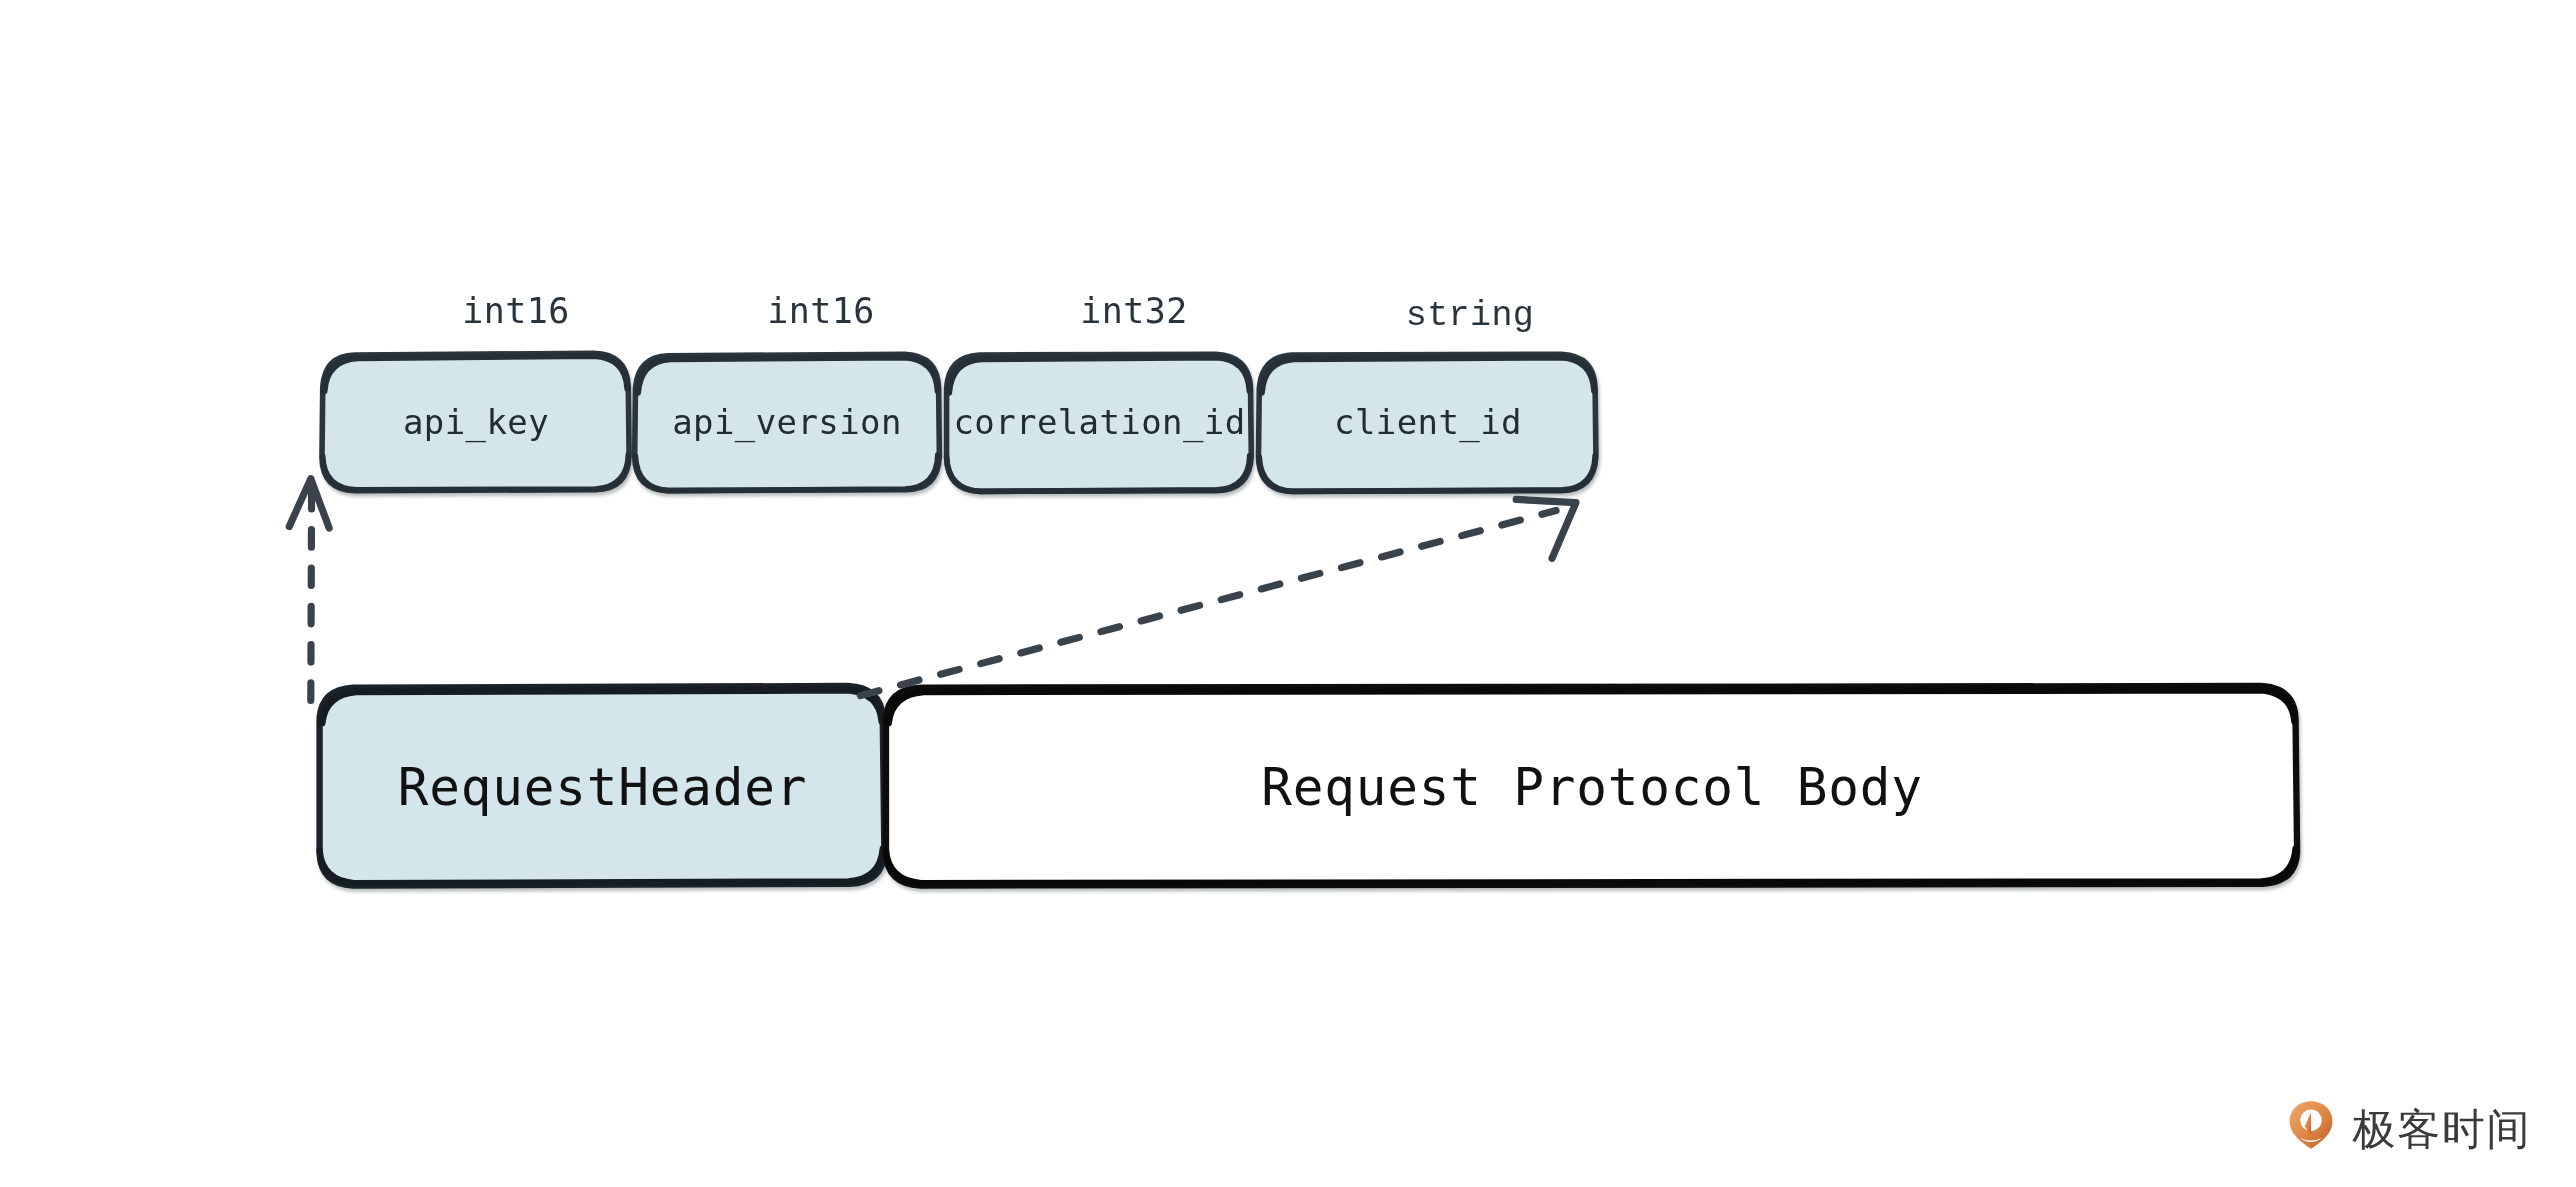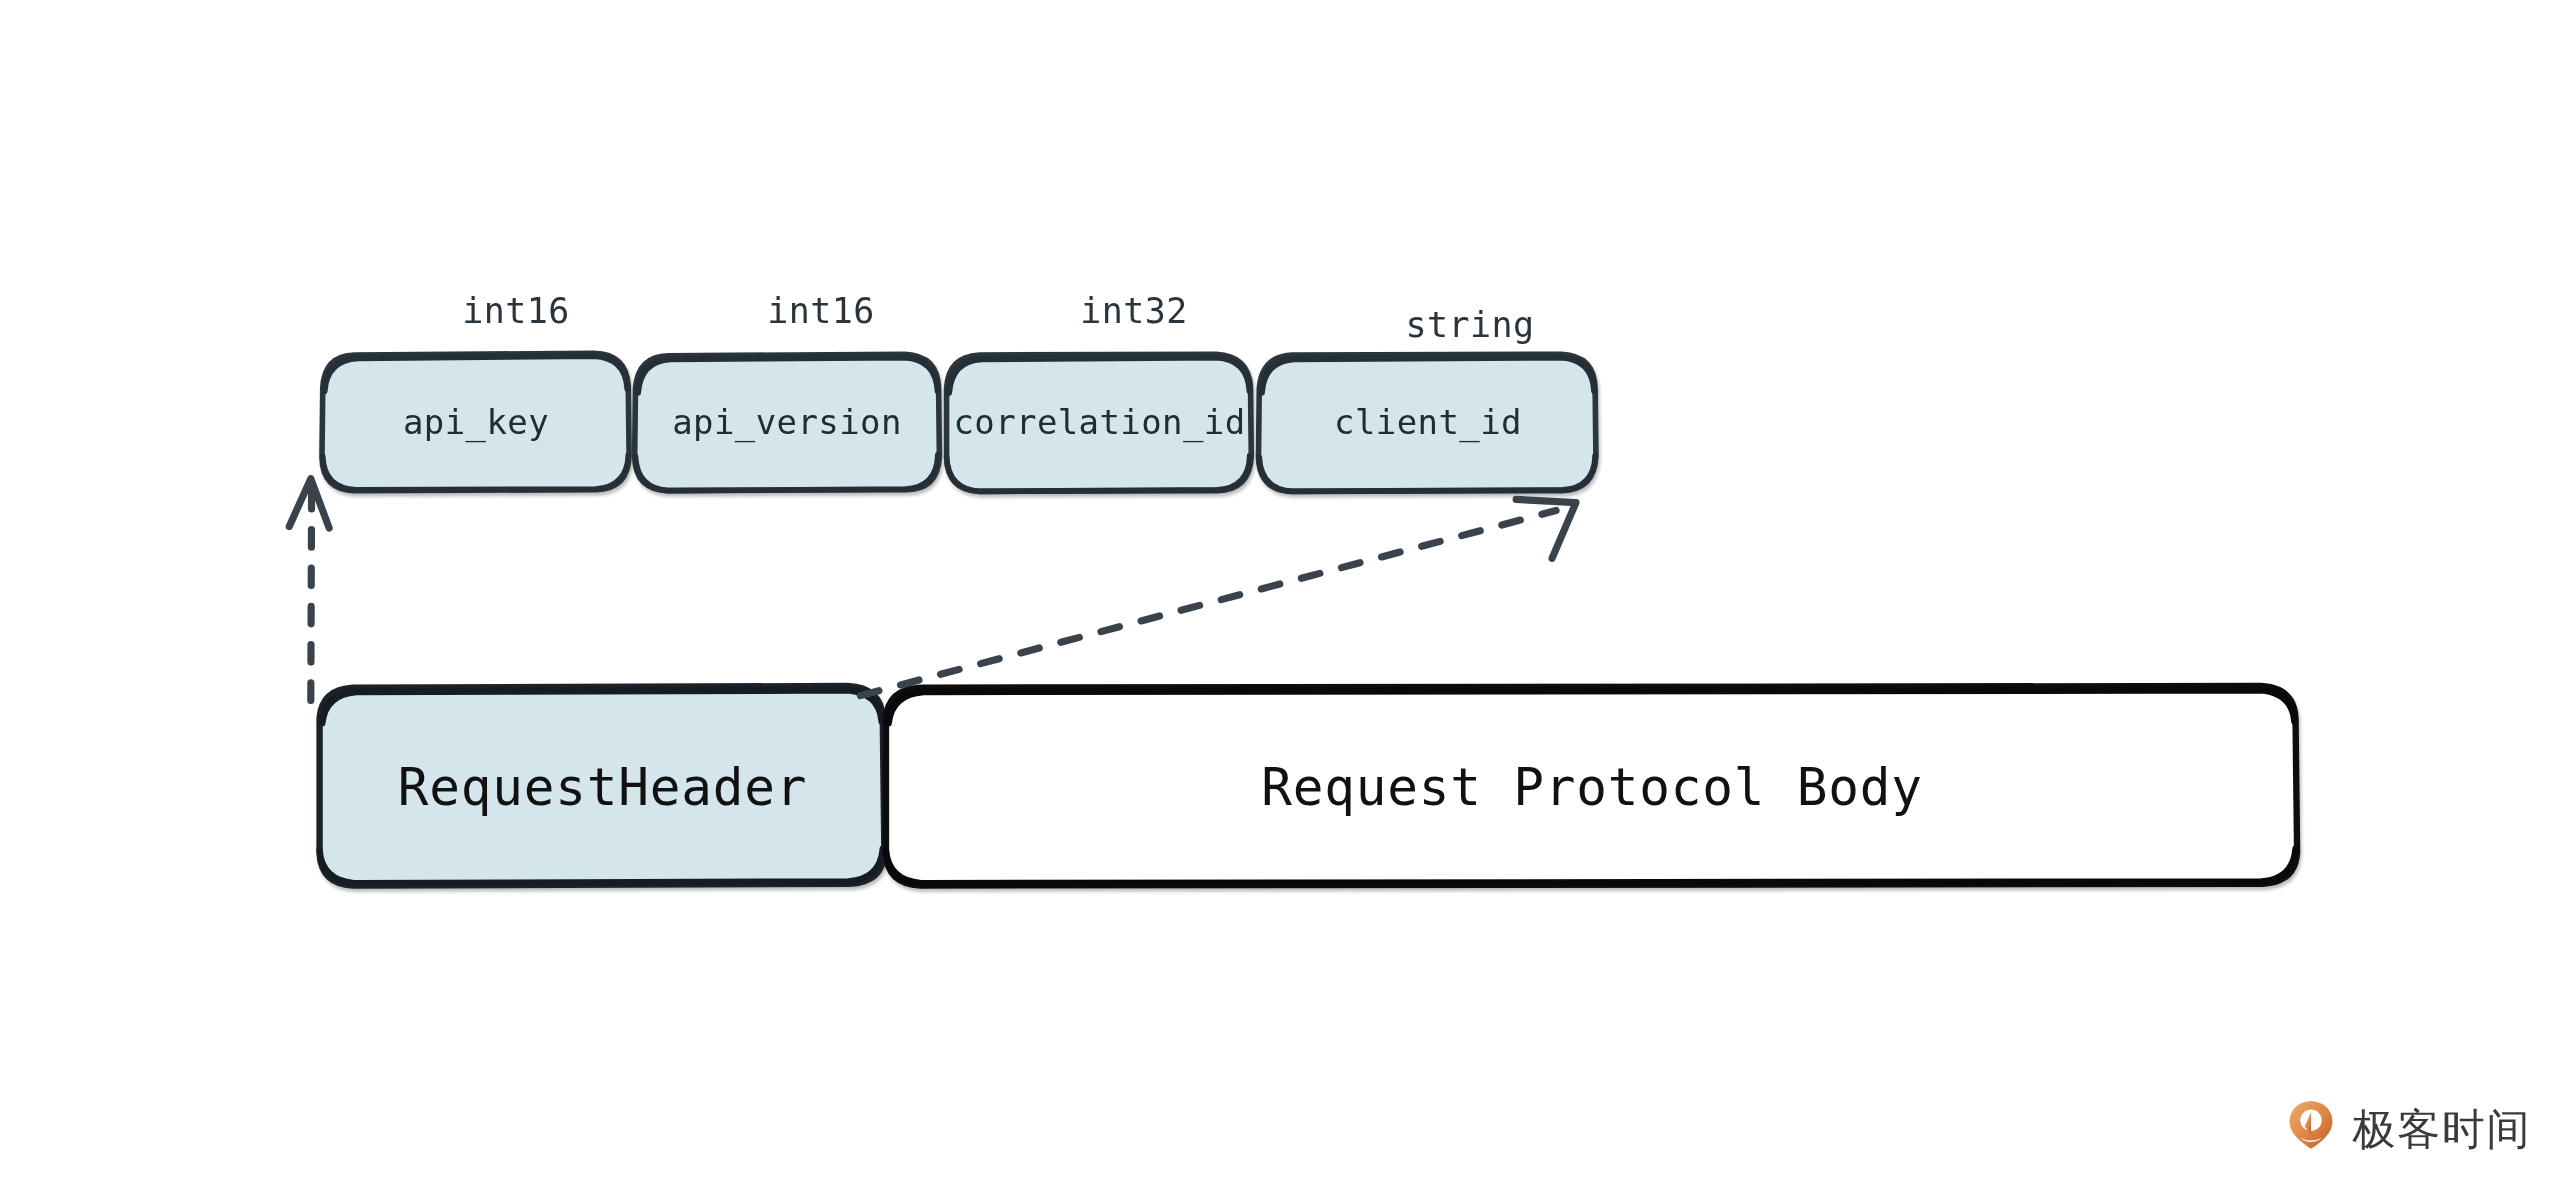--- a/index.html
+++ b/index.html
@@ -147,21 +147,21 @@
       <g>
         <path d="M1078,872 L1950,640" fill="none" stroke="#3a434b" stroke-width="9" stroke-linecap="round" stroke-dasharray="24 28"></path>
         <path d="M1900,626 L1975,630 L1945,700" fill="none" stroke="#3a434b" stroke-width="9" stroke-linecap="round" stroke-linejoin="round"></path>
       </g>
     </g>
   </svg>
 
   <div class="type-label" style="left:474px; top:291px;">int16</div>
   <div class="type-label" style="left:779px; top:291px;">int16</div>
   <div class="type-label" style="left:1092px; top:291px;">int32</div>
-  <div class="type-label" style="left:1428px; top:305px;">string</div>
+  <div class="type-label" style="left:1428px; top:296px;font-family:Liberation Mono, monospace;">string</div>
 
   <div class="field-text" style="left:322px; top:355px; width:308px; height:136px;text-align:center;">api_key</div>
   <div class="field-text" style="left:951px; top:355px; width:297px; height:136px; word-break:break-all;">
     <span>correlation_id</span>
   </div>
   <div class="field-text" style="left:635px; top:355px; width:304px; height:136px;">api_version</div>
   <div class="field-text" style="left:1259px; top:355px; width:338px; height:136px;">client_id</div>
 
   <div class="big-text" style="left:319px; top:690px; width:567px; height:194px;">RequestHeader</div>
   <div class="big-text" style="left:886px; top:690px; width:1412px; height:194px;">Request Protocol Body</div>

